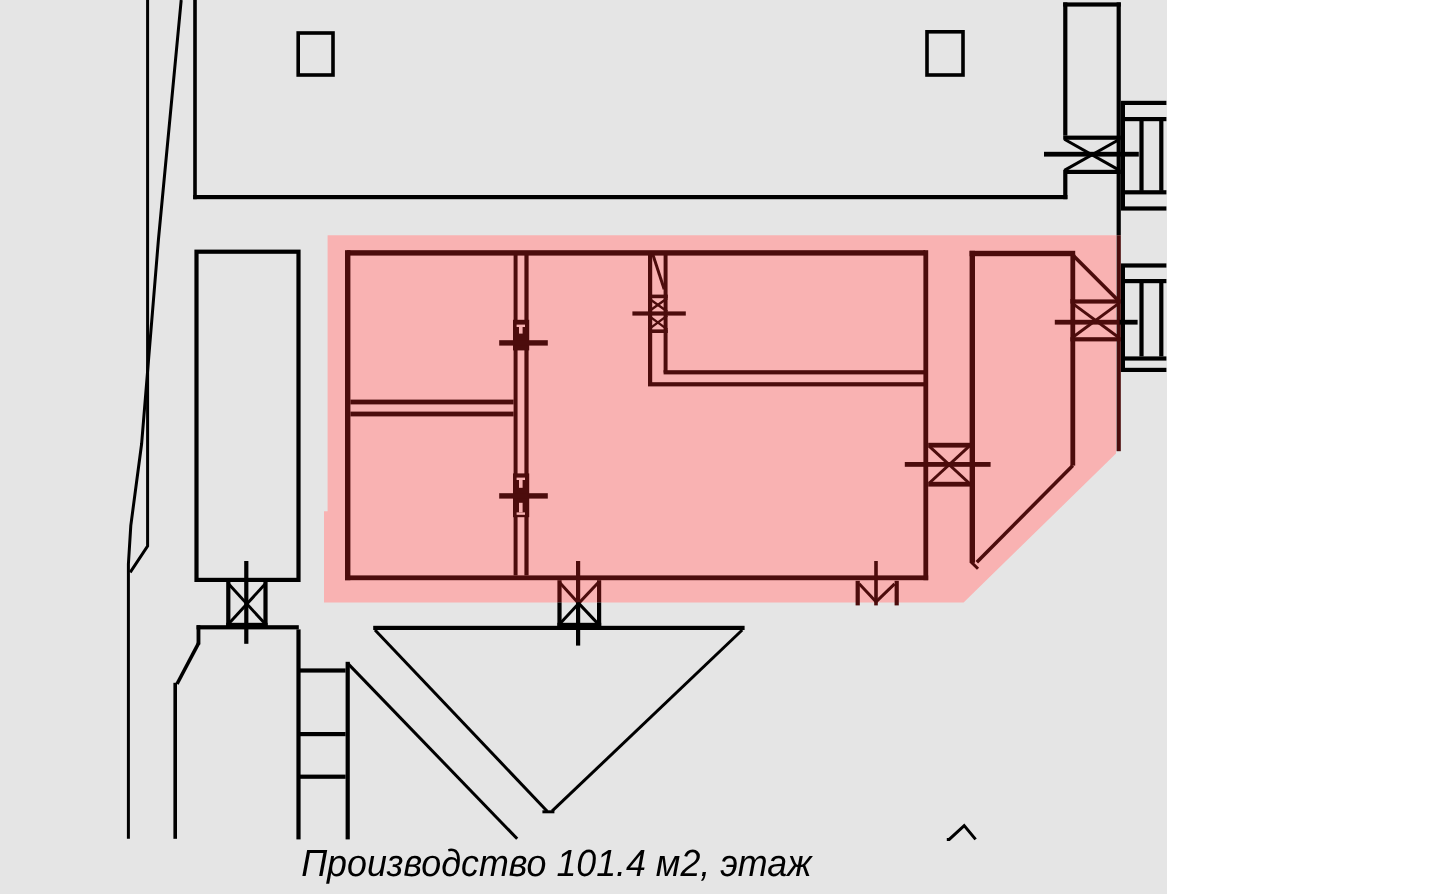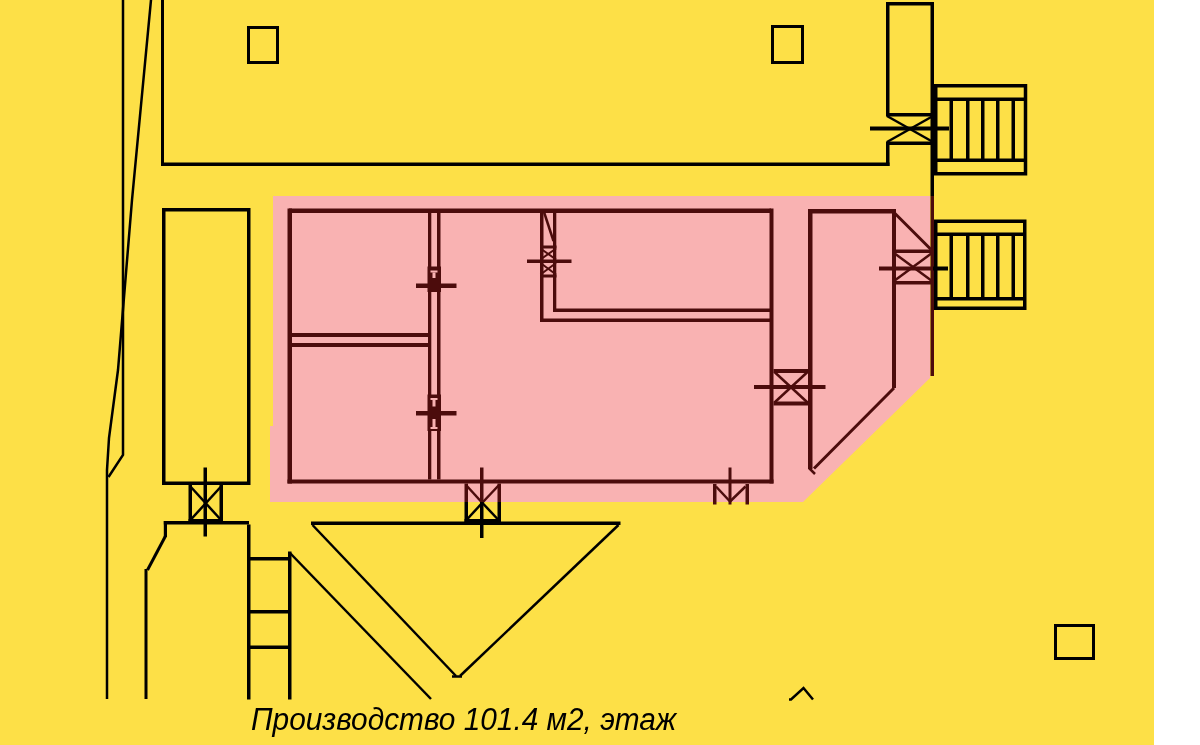--- a/index.html
+++ b/index.html
@@ -1,16 +1,16 @@
 <!DOCTYPE html>
 <html><head>
 <meta charset="utf-8">
 <style>
   html,body{margin:0;padding:0;background:#ffffff;}
-  #page{position:relative;width:1154px;height:745px;overflow:hidden;background:#fde047;
+  #page{position:relative;width:972px;height:745px;overflow:hidden;background:#e5e5e5;
         transform:translateZ(0);}
   svg{display:block;}
 </style>
 </head>
 <body>
 <div id="page">
 <svg width="1200" height="745" viewBox="0 0 1200 745">
 
   <polygon points="273,196 930,196 930,378 803,502 270,502 270,426 273,426" fill="#f9b2b2"></polygon>
 

